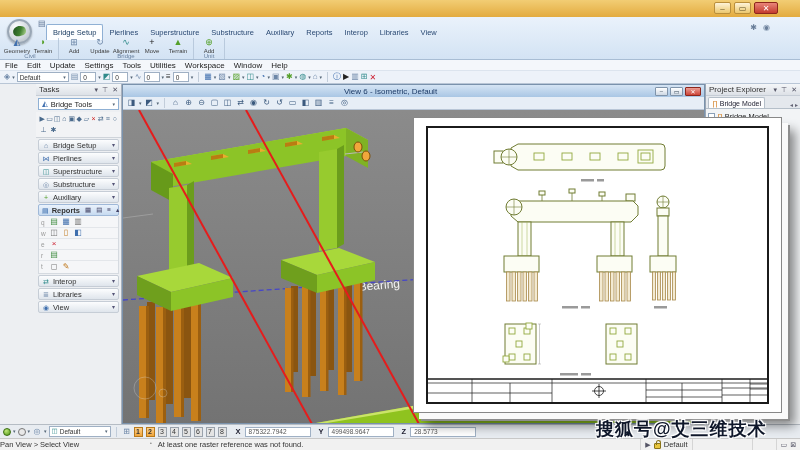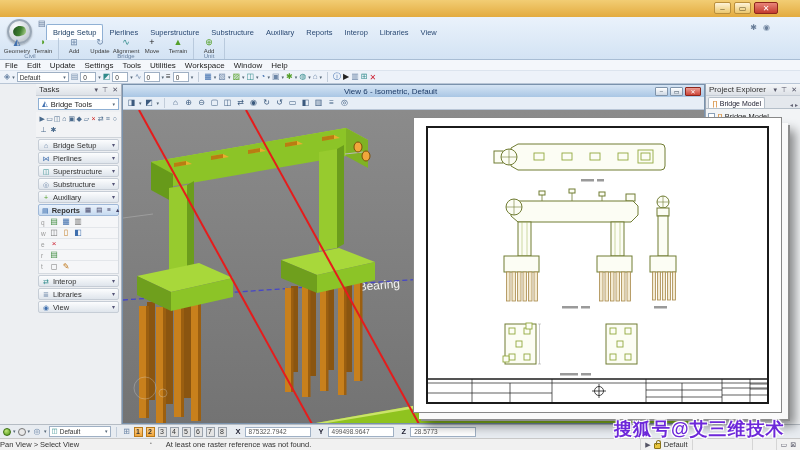--- a/index.html
+++ b/index.html
@@ -126,38 +126,38 @@
         display:flex;align-items:center;justify-content:center;margin-right:1px;}
   .vnum.on{background:linear-gradient(#ffd089,#f0a53c);border-color:#b97a1c;font-weight:bold;}
   .cl{font-size:7.5px;font-weight:bold;color:#223;margin:0 2px 0 6px;}
   .cfield{width:66px;height:10px;background:#fff;border:1px solid #9fb0c4;font-size:6.5px;color:#555;
           display:flex;align-items:center;padding-left:3px;}
 
   
   .sbar{position:absolute;left:0;top:438px;width:800px;height:12px;background:#f1f1f1;
         border-top:1px solid #c8c8c8;display:flex;align-items:center;font-size:7.5px;color:#333;}
   .smode{width:150px;}
-  .smsg{display:flex;align-items:center;gap:14px;width:300px;}
+  .smsg{display:flex;align-items:center;gap:6px;width:300px;}
   .smark{font-size:5px;color:#777;position:relative;top:-2px;}
   .srt{margin-left:auto;display:flex;align-items:center;height:100%;}
   .scell{border-left:1px solid #d5d5d5;height:100%;display:flex;align-items:center;padding:0 4px;gap:3px;}
   .lock{width:7px;height:6px;background:#e8c53c;border:1px solid #8a7318;border-radius:1px;position:relative;margin-top:2px;}
   .lock:before{content:"";position:absolute;left:1px;top:-4px;width:3px;height:4px;border:1px solid #8a7318;
                border-bottom:none;border-radius:3px 3px 0 0;}
   .sic{font-size:7px;color:#556;}
 
   
   .wm1{position:absolute;left:612px;top:394px;z-index:10;display:flex;align-items:center;gap:4px;
        color:rgba(255,255,255,.95);font-size:19px;font-weight:bold;letter-spacing:2px;pointer-events:none;}
   .bub{position:relative;width:26px;height:22px;}
   .bub:before{content:"";position:absolute;left:0;top:0;width:18px;height:15px;border-radius:50%;
               border:2px solid rgba(255,255,255,.95);}
   .bub:after{content:"";position:absolute;right:0;bottom:0;width:12px;height:10px;border-radius:50%;
              border:2px solid rgba(255,255,255,.95);background:rgba(120,120,120,.2);}
-  .wm2{position:absolute;left:614px;top:417px;z-index:11;font-size:18px;font-weight:bold;color:#6d28d9;
+  .wm2{position:absolute;left:596px;top:417px;z-index:11;font-size:18px;font-weight:bold;color:#0f172a;
        letter-spacing:1px;pointer-events:none;
        text-shadow:-1px -1px 0 #fff,1px -1px 0 #fff,-1px 1px 0 #fff,1px 1px 0 #fff,0 0 3px #fff;}
 </style>
 </head>
 <body>
 
 <div class="app">
 
   <div class="band">
     <div class="winbtns">

